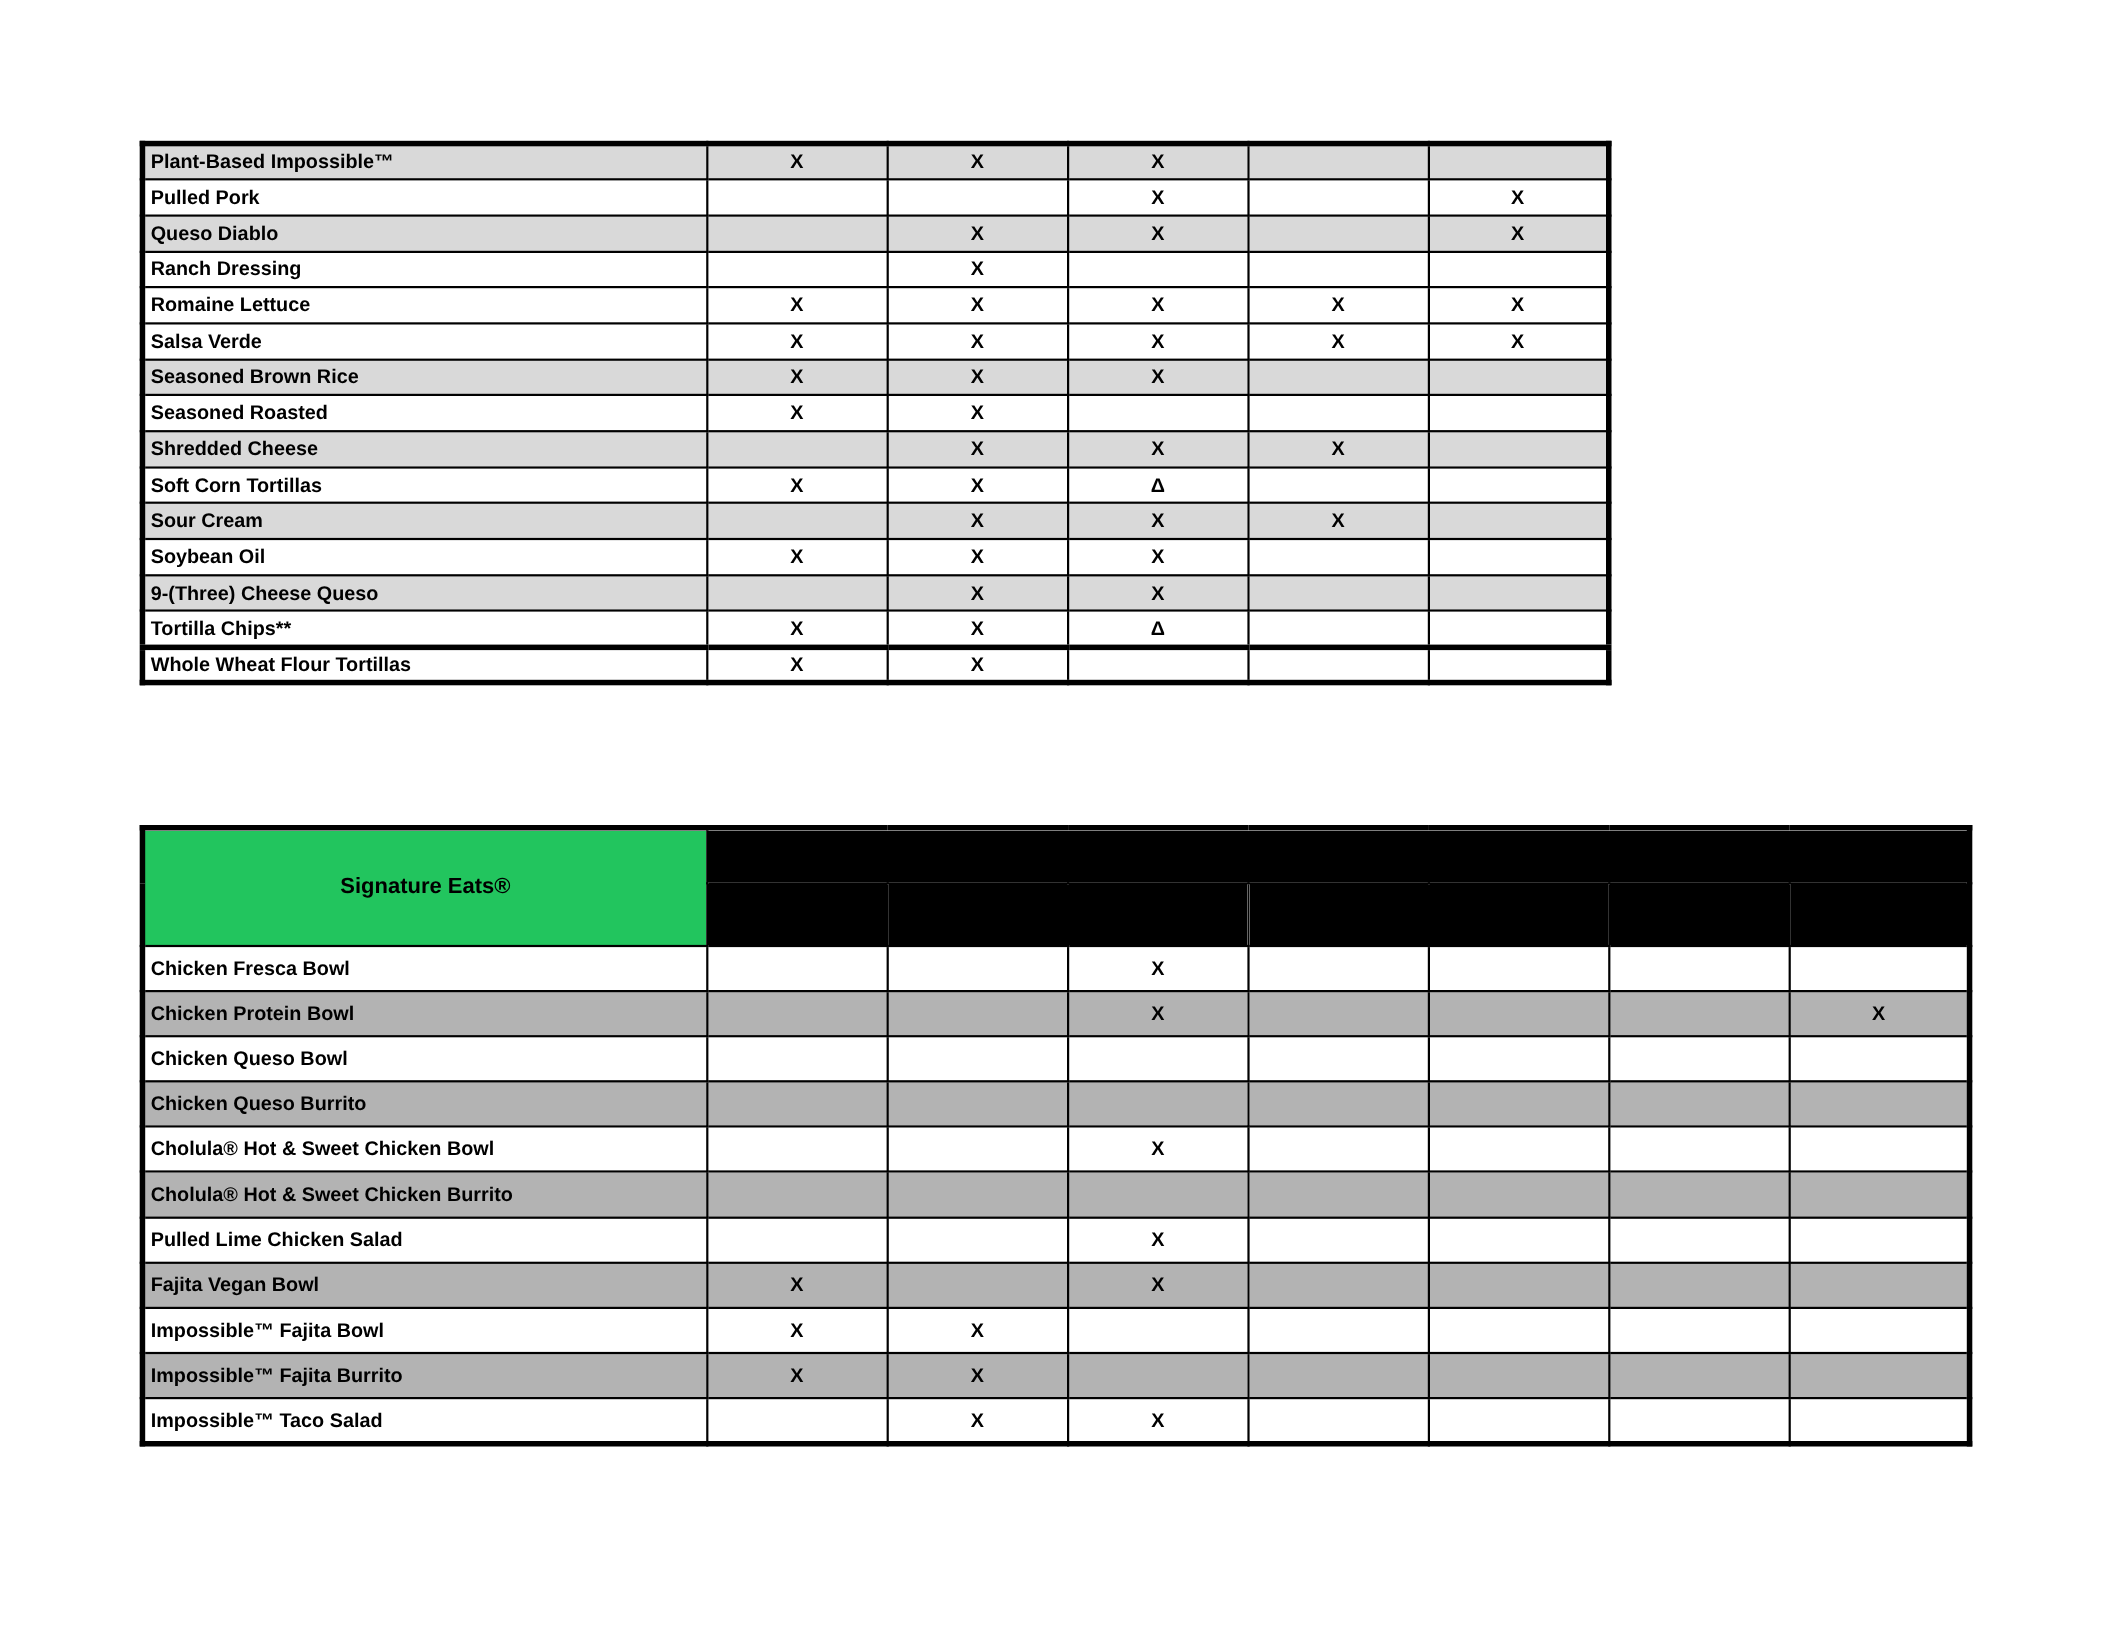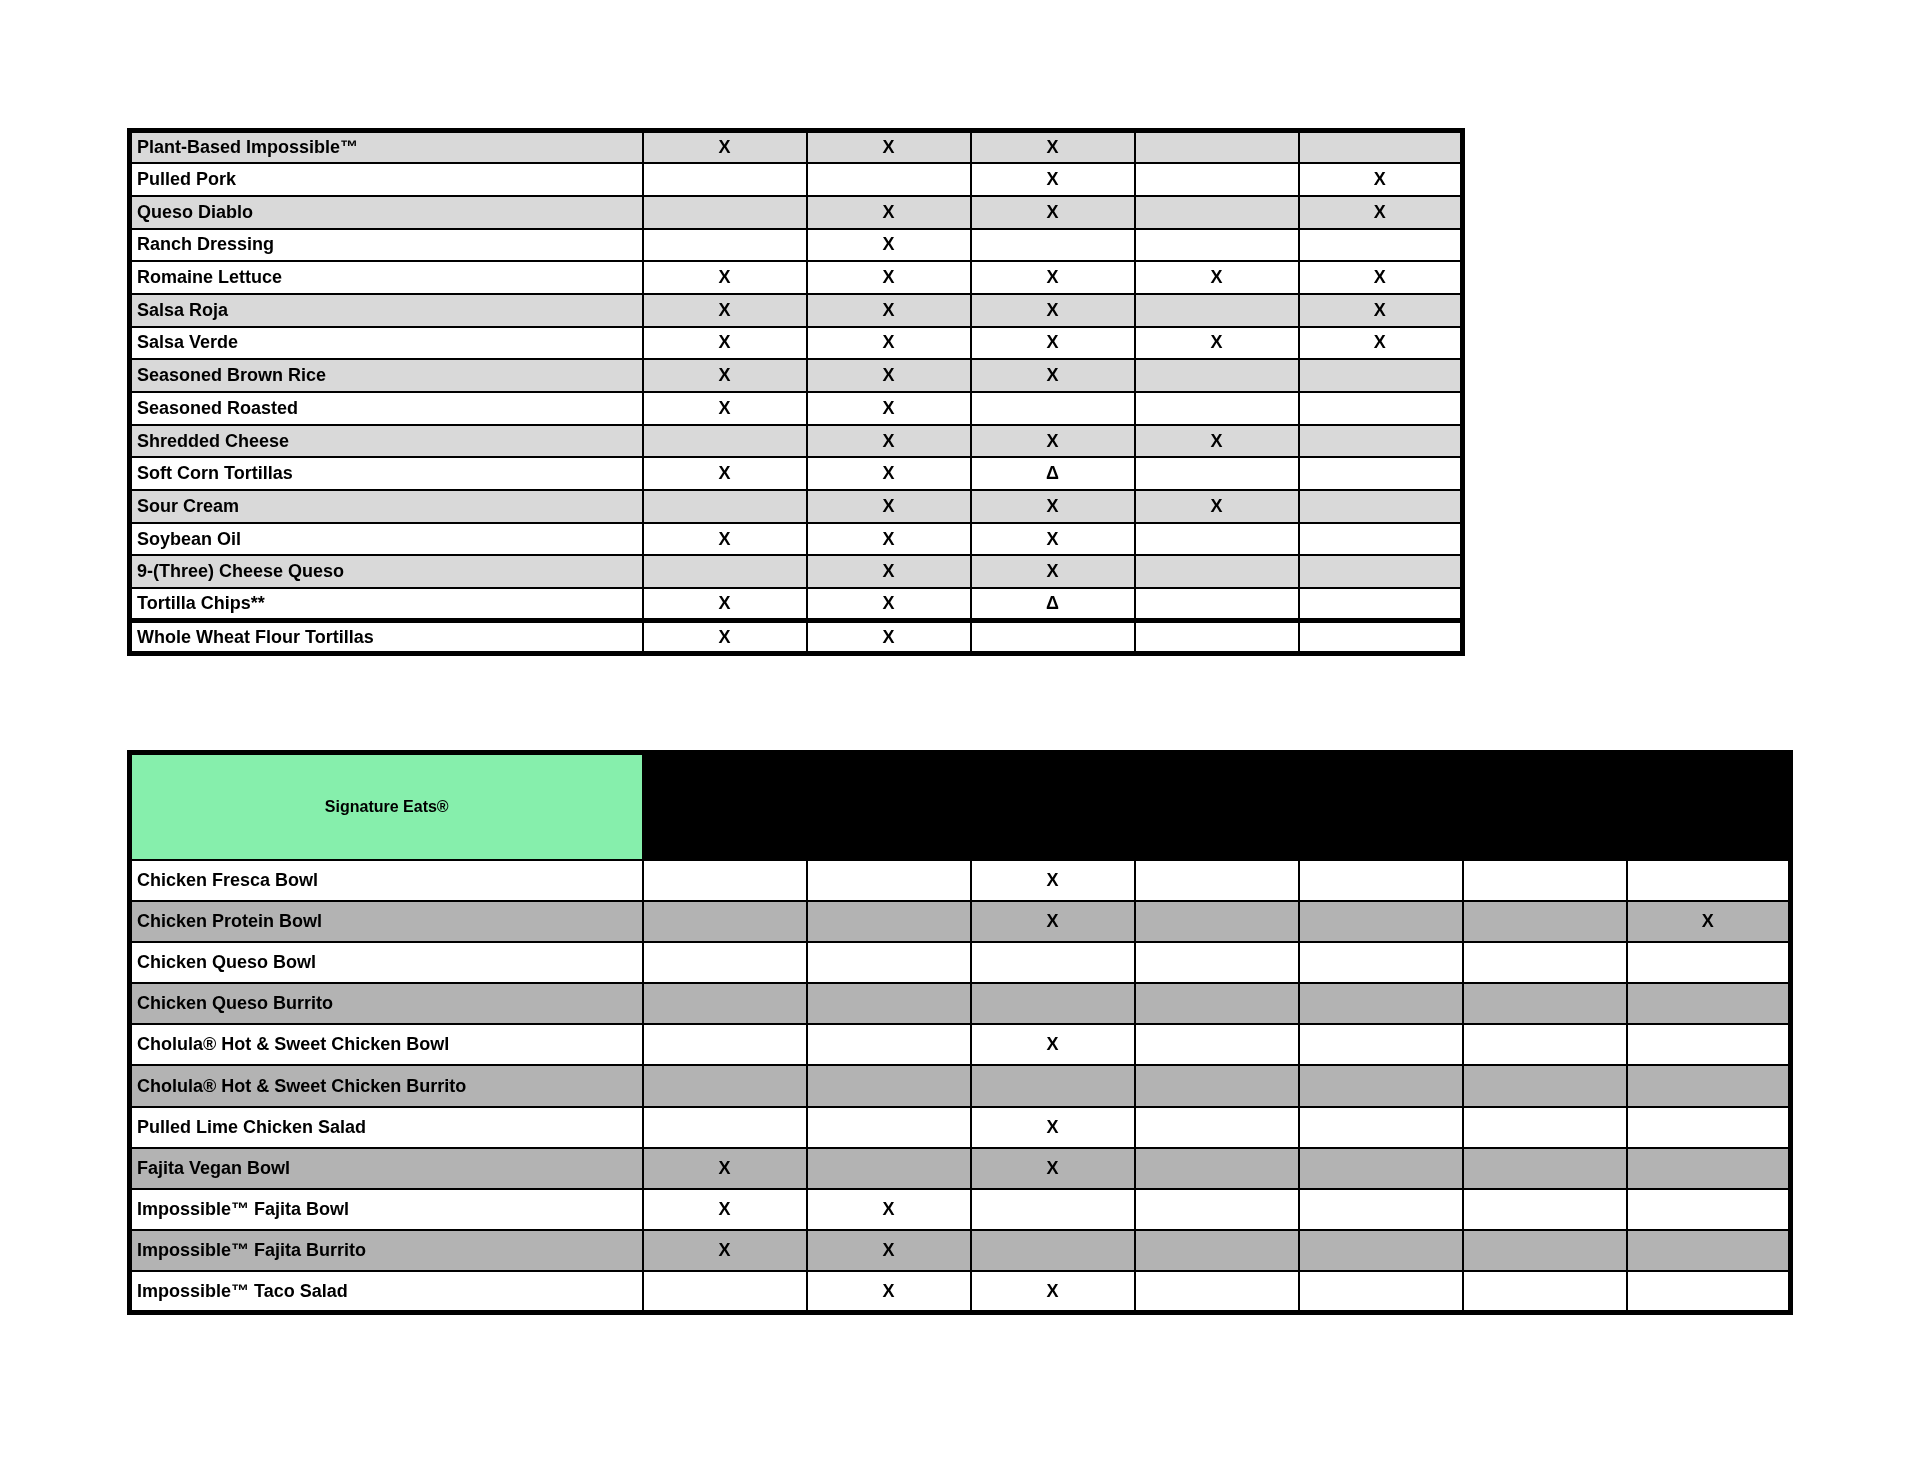--- a/index.html
+++ b/index.html
@@ -47,23 +47,23 @@
   }
 
   
   .bottom-table { left: 127px; top: 750px; width: 1661px; }
   .bottom-table tr.hdr1 { height: 50px; }
   .bottom-table tr.hdr2 { height: 57px; }
   .bottom-table tr.data-row { height: 41.2px; }
   .bottom-table tr.stripe { background: var(--stripe-dark, #b3b3b3); }
 
   td.corner {
-    background: #86efac;
+    background: #22c55e;
     text-align: center;
-    font-size: 16px;
+    font-size: 20px;
     border-right-width: 5px;
     border-bottom-width: 3px;
   }
   td.hdr-title {
     background: var(--header-bg, #000);
     color: var(--header-text, #fff);
     text-align: center;
     font-size: 20px;
     border-color: var(--header-bg, #000);
     letter-spacing: 0.5px;
@@ -123,28 +123,20 @@
           <td class="mark"></td>
           <td class="mark"></td>
           <td class="mark"></td>
         </tr>
         <tr class="data-row">
           <td class="label">Romaine Lettuce</td>
           <td class="mark">X</td>
           <td class="mark">X</td>
           <td class="mark">X</td>
           <td class="mark">X</td>
-          <td class="mark">X</td>
-        </tr>
-        <tr class="data-row stripe">
-          <td class="label">Salsa Roja</td>
-          <td class="mark">X</td>
-          <td class="mark">X</td>
-          <td class="mark">X</td>
-          <td class="mark"></td>
           <td class="mark">X</td>
         </tr>
         <tr class="data-row">
           <td class="label">Salsa Verde</td>
           <td class="mark">X</td>
           <td class="mark">X</td>
           <td class="mark">X</td>
           <td class="mark">X</td>
           <td class="mark">X</td>
         </tr>

